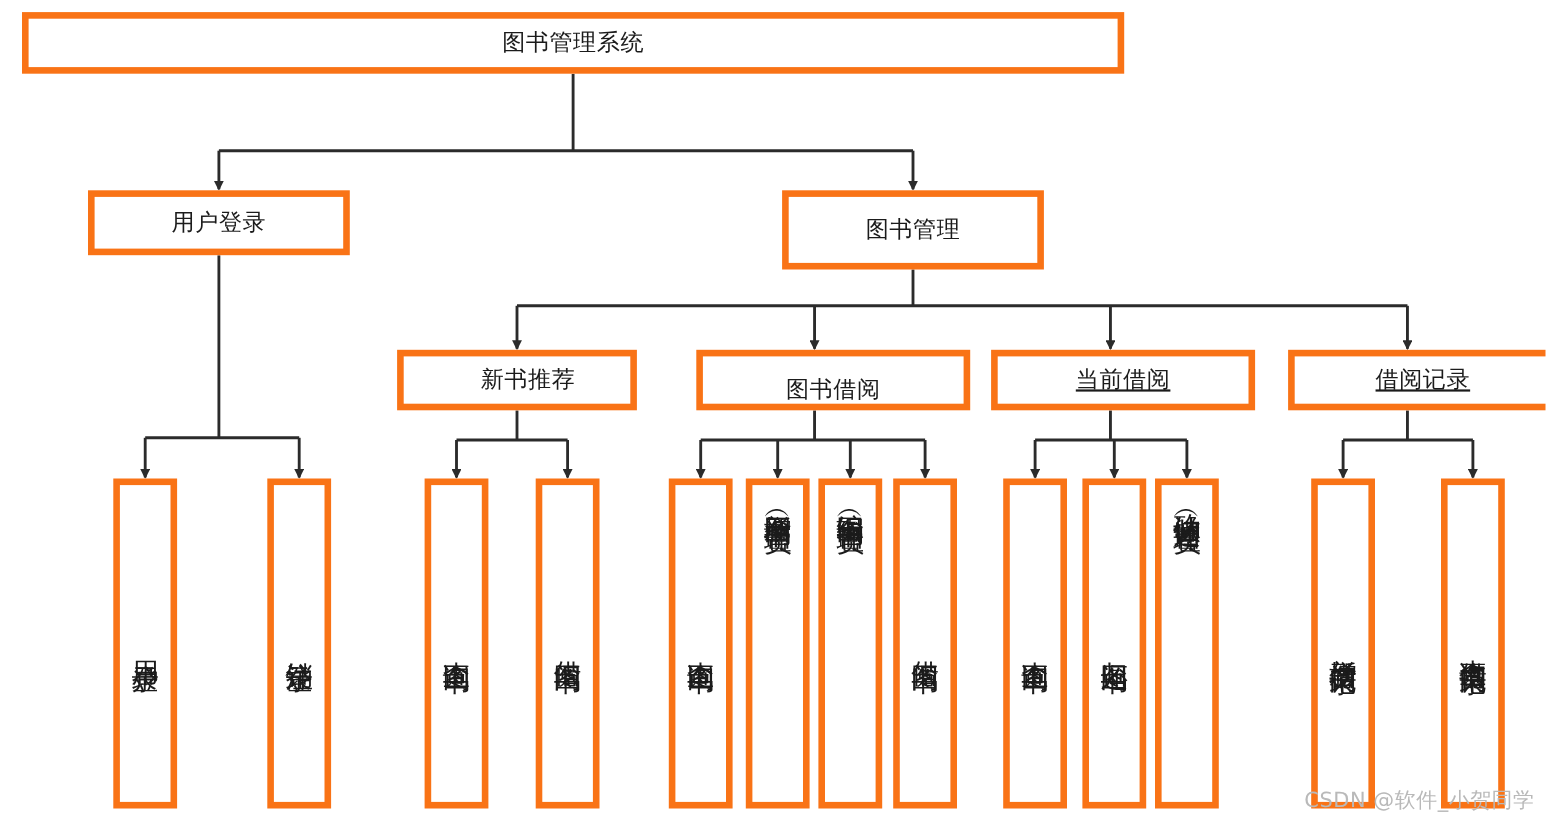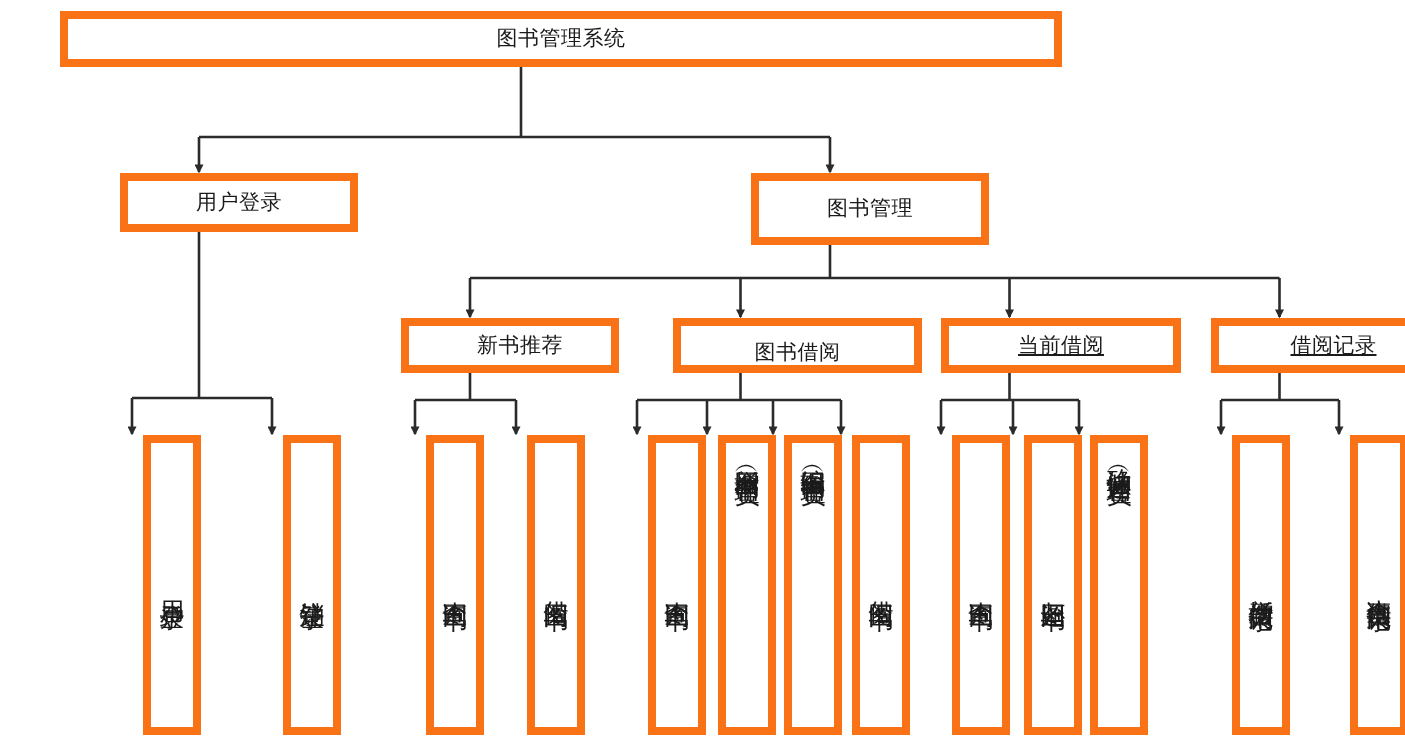--- a/index.html
+++ b/index.html
@@ -24,28 +24,27 @@
     left: 0;
     top: 0;
     width: 1405px;
     height: 747px;
     pointer-events: none;
   }
   .node {
     position: absolute;
     box-sizing: border-box;
     background: #ffffff;
-    border: 8px solid #f97316;
+    border: 6px solid #f97316;
     display: flex;
     align-items: center;
     justify-content: center;
     color: #1b1b1b;
     line-height: 1.12;
     z-index: 2;
-    margin-left: 40px;
   }
   .node .label {
     display: block;
     text-align: center;
   }
   .node.horiz .label {
     writing-mode: horizontal-tb;
     font-size: 21px;
     letter-spacing: 0.5px;
   }
@@ -178,13 +177,14 @@
         <span class="label">确认归还（管理员）</span>
       </div>
       <div class="node vert" style="left: 1192px; top: 435px; width: 58px; height: 300px;">
         <span class="label">新增借阅记录</span>
       </div>
       <div class="node vert" style="left: 1310px; top: 435px; width: 58px; height: 300px;">
         <span class="label">查询借阅记录</span>
       </div>
     </div>
 
+  <div class="watermark">CSDN @软件_小贺同学</div>
 </div>
 
 </body></html>

